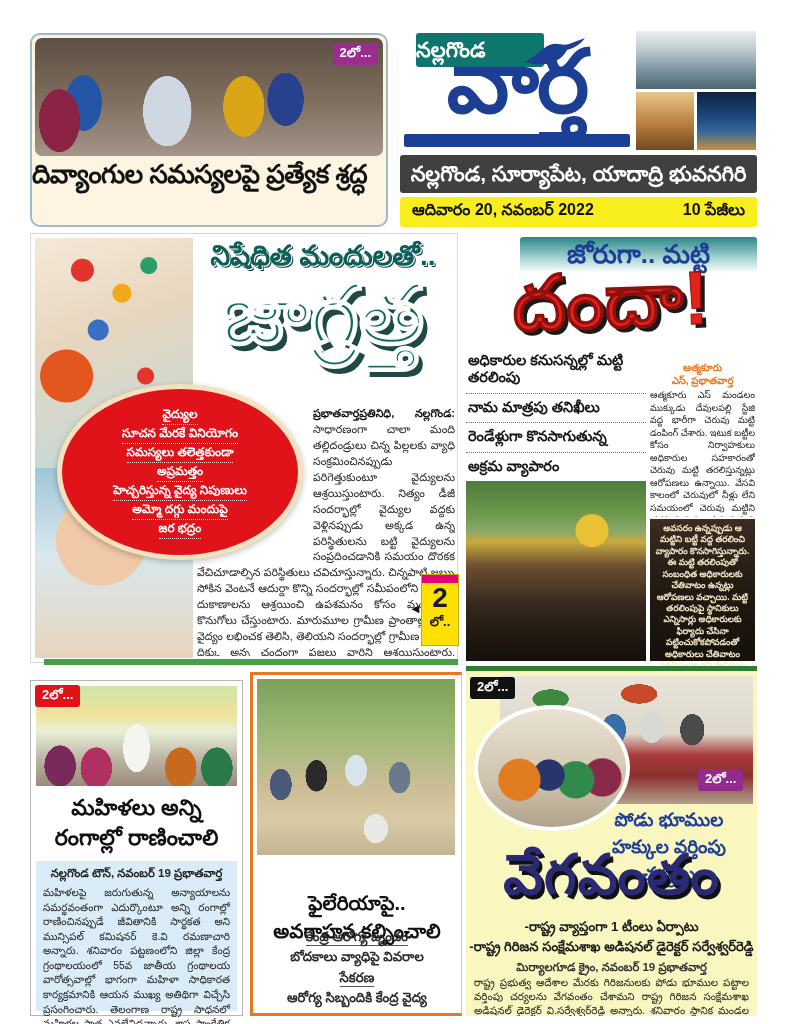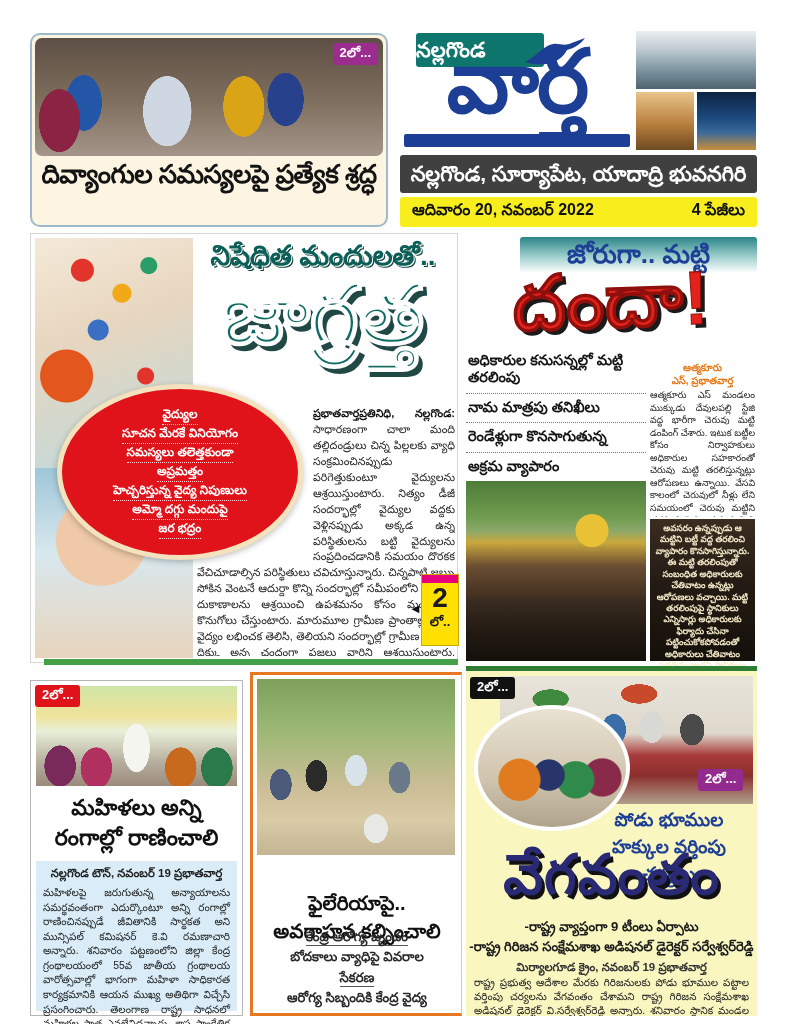--- a/index.html
+++ b/index.html
@@ -13,21 +13,21 @@
   .tl-photo { left:3px; top:3px; width:348px; height:118px; border-radius:7px;
     background:
       radial-gradient(ellipse 34px 52px at 7% 70%, #8a2344 0 60%, transparent 61%),
       radial-gradient(ellipse 30px 46px at 14% 55%, #2456a8 0 60%, transparent 61%),
       radial-gradient(ellipse 40px 58px at 38% 62%, #cfd8e2 0 60%, transparent 61%),
       radial-gradient(ellipse 34px 50px at 60% 58%, #d9a516 0 60%, transparent 61%),
       radial-gradient(ellipse 30px 44px at 72% 52%, #27418c 0 60%, transparent 61%),
       linear-gradient(180deg,#5d4f44 0%,#80705f 55%,#a5958a 100%); }
   .badge { display:inline-block; font-weight:bold; color:#fff; font-size:13px; padding:2px 7px; border-radius:3px; }
   .tl-badge { right:8px; top:8px; background:#9c2d8f; z-index:3; }
-  .tl-headline { left:0; top:124px; width:100%; text-align:center; font-size:26px; font-weight:800; color:#131313; letter-spacing:-0.5px; }
+  .tl-headline { left:0; top:124px; width:100%; font-size:26px; font-weight:800; color:#131313; letter-spacing:-0.5px; }
   .tl-subhead { left:0; top:162px; width:100%; text-align:center; font-size:16px; font-weight:bold; color:#e0201c; }
 
   
   .mh-edition { left:416px; top:33px; width:128px; height:34px; background:#0f766e; color:#fff; font-size:21px; font-weight:800; text-align:left; line-height:34px; border-radius:3px; }
   .mh-dove { left:522px; top:36px; width:66px; height:32px; fill:#1c3e95; }
   .mh-logo { left:398px; top:38px; width:238px; text-align:center; font-size:88px; font-weight:800; color:#1c3e95; line-height:1.0; letter-spacing:-2px; }
   .mh-underline { left:404px; top:134px; width:226px; height:13px; background:#1c3e95; border-radius:2px; }
   .mh-photo-dam { left:636px; top:31px; width:120px; height:58px; background:linear-gradient(180deg,#eceff1 0%,#b9c6cd 35%,#77909c 70%,#4f666f 100%); }
   .mh-photo-temple { left:636px; top:92px; width:58px; height:58px; background:linear-gradient(180deg,#e8c58a 0%,#b97f3e 55%,#6e4a22 100%); }
   .mh-photo-city { left:697px; top:92px; width:59px; height:58px; background:linear-gradient(180deg,#0d2342 0%,#1d4a7e 45%,#3c6a9a 70%,#c98f3a 100%); }
@@ -154,21 +154,21 @@
     <path d="M2 26 C14 20 20 10 30 8 C36 7 40 10 46 8 L62 2 C56 10 50 12 44 14 C38 26 24 30 10 28 Z"></path>
   </svg>
   <div class="abs mh-logo">వార్త</div>
   <div class="abs mh-underline"></div>
   <div class="abs mh-photo-dam"></div>
   <div class="abs mh-photo-temple"></div>
   <div class="abs mh-photo-city"></div>
   <div class="abs mh-districts">నల్లగొండ, సూర్యాపేట, యాదాద్రి భువనగిరి</div>
   <div class="abs mh-datebar">
     <span>ఆదివారం 20, నవంబర్ 2022</span>
-    <span>4 పేజీలు</span>
+    <span>10 పేజీలు</span>
   </div>
 
   <div class="abs lead-box">
     <div class="abs lead-collage">
       <div class="abs lead-photo-pills"></div>
       <div class="abs lead-photo-baby"></div>
     </div>
     <div class="abs lead-kicker">నిషేధిత మందులతో..</div>
     <div class="abs lead-headline">జాగ్రత్త</div>
     <div class="abs bubble">
@@ -248,20 +248,20 @@
     <span class="abs badge pd-badge-black">2లో...</span>
     <div class="abs pd-photo-hall"></div>
     <div class="abs pd-photo-oval"></div>
     <span class="abs badge pd-badge-purple">2లో...</span>
     <div class="abs pd-kicker">
       <div>పోడు భూముల</div>
       <div>హక్కుల వర్తింపు చర్యలు</div>
     </div>
     <div class="abs pd-headline">వేగవంతం</div>
     <div class="abs pd-deck">
-      <div>-రాష్ట్ర వ్యాప్తంగా 9 టీంలు ఏర్పాటు</div>
+      <div>-రాష్ట్ర వ్యాప్తంగా 1 టీంలు ఏర్పాటు</div>
       <div>-రాష్ట్ర గిరిజన సంక్షేమశాఖ అడిషనల్ డైరెక్టర్ సర్వేశ్వర్‌రెడ్డి</div>
     </div>
     <div class="abs pd-dateline">మిర్యాలగూడ క్రైం, నవంబర్ 19 ప్రభాతవార్త</div>
     <div class="abs pd-body">రాష్ట్ర ప్రభుత్వ ఆదేశాల మేరకు గిరిజనులకు పోడు భూముల పట్టాల వర్తింపు చర్యలను వేగవంతం చేశామని రాష్ట్ర గిరిజన సంక్షేమశాఖ అడిషనల్ డైరెక్టర్ వి.సర్వేశ్వర్‌రెడ్డి అన్నారు. శనివారం స్థానిక మండల పరిషత్ ఆవరణంలోని రైతువేదికలో పోడుభూముల</div>
   </div>
 
 </div>
 
 </body></html>

